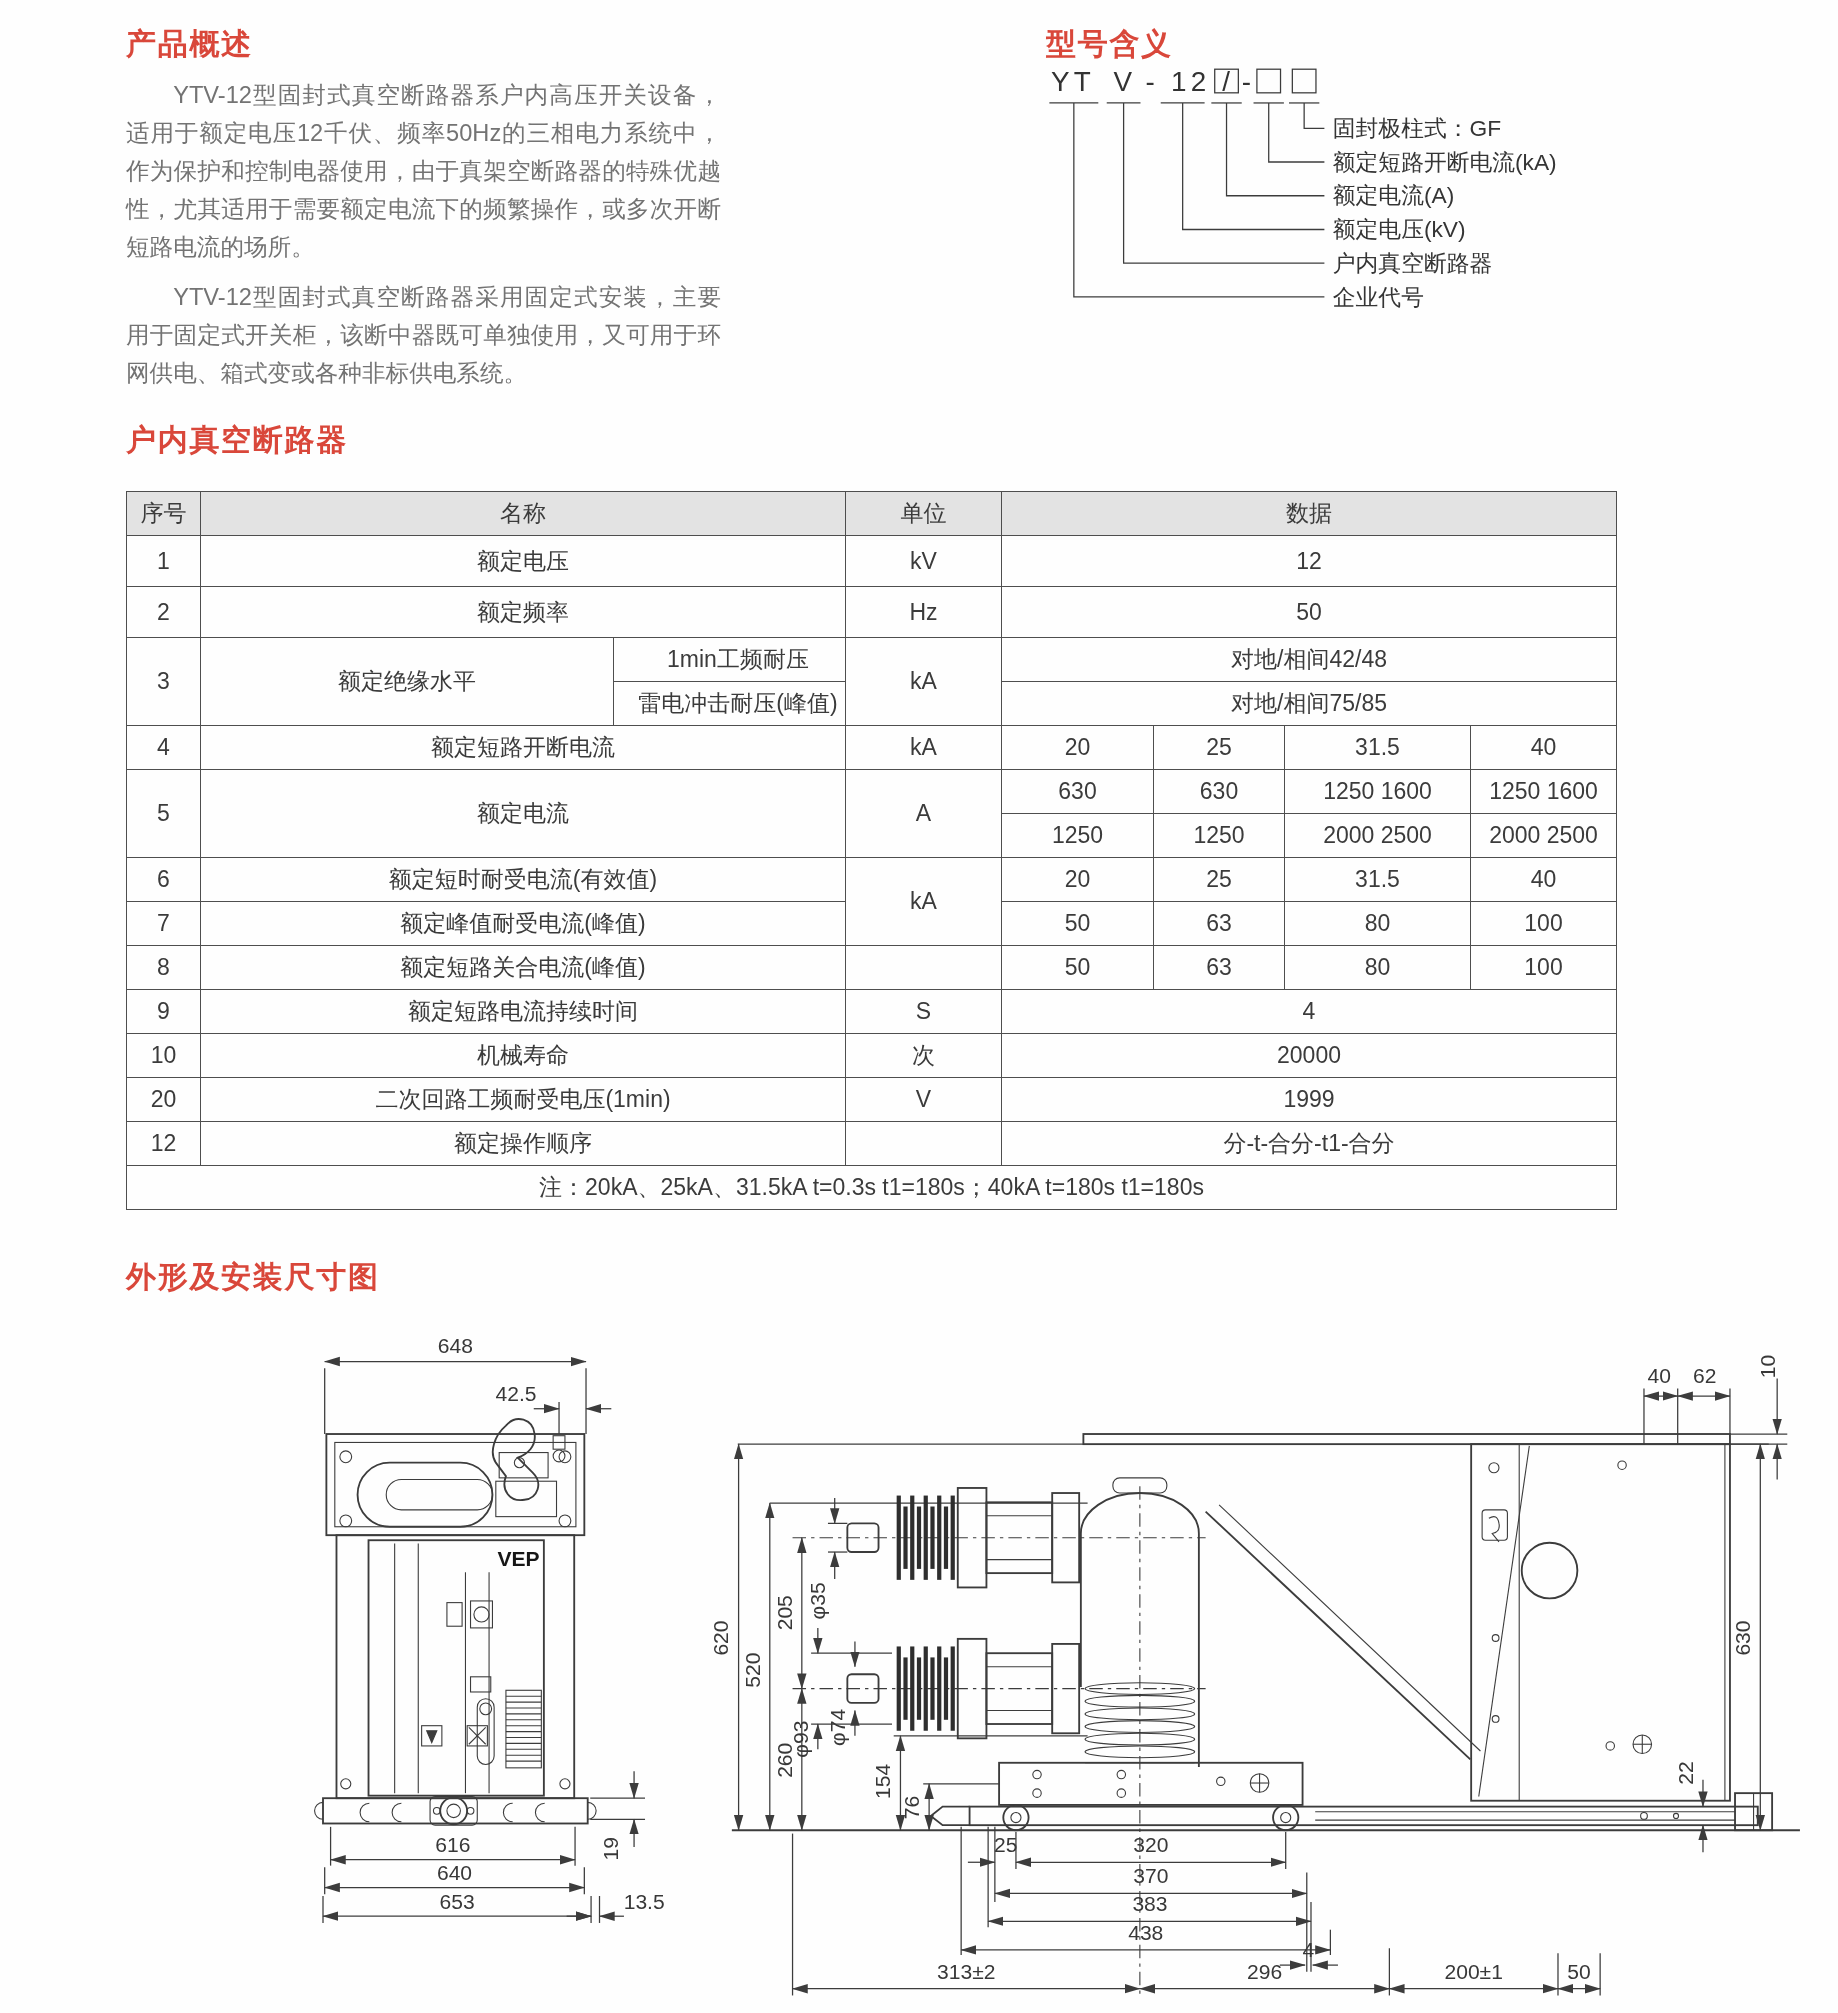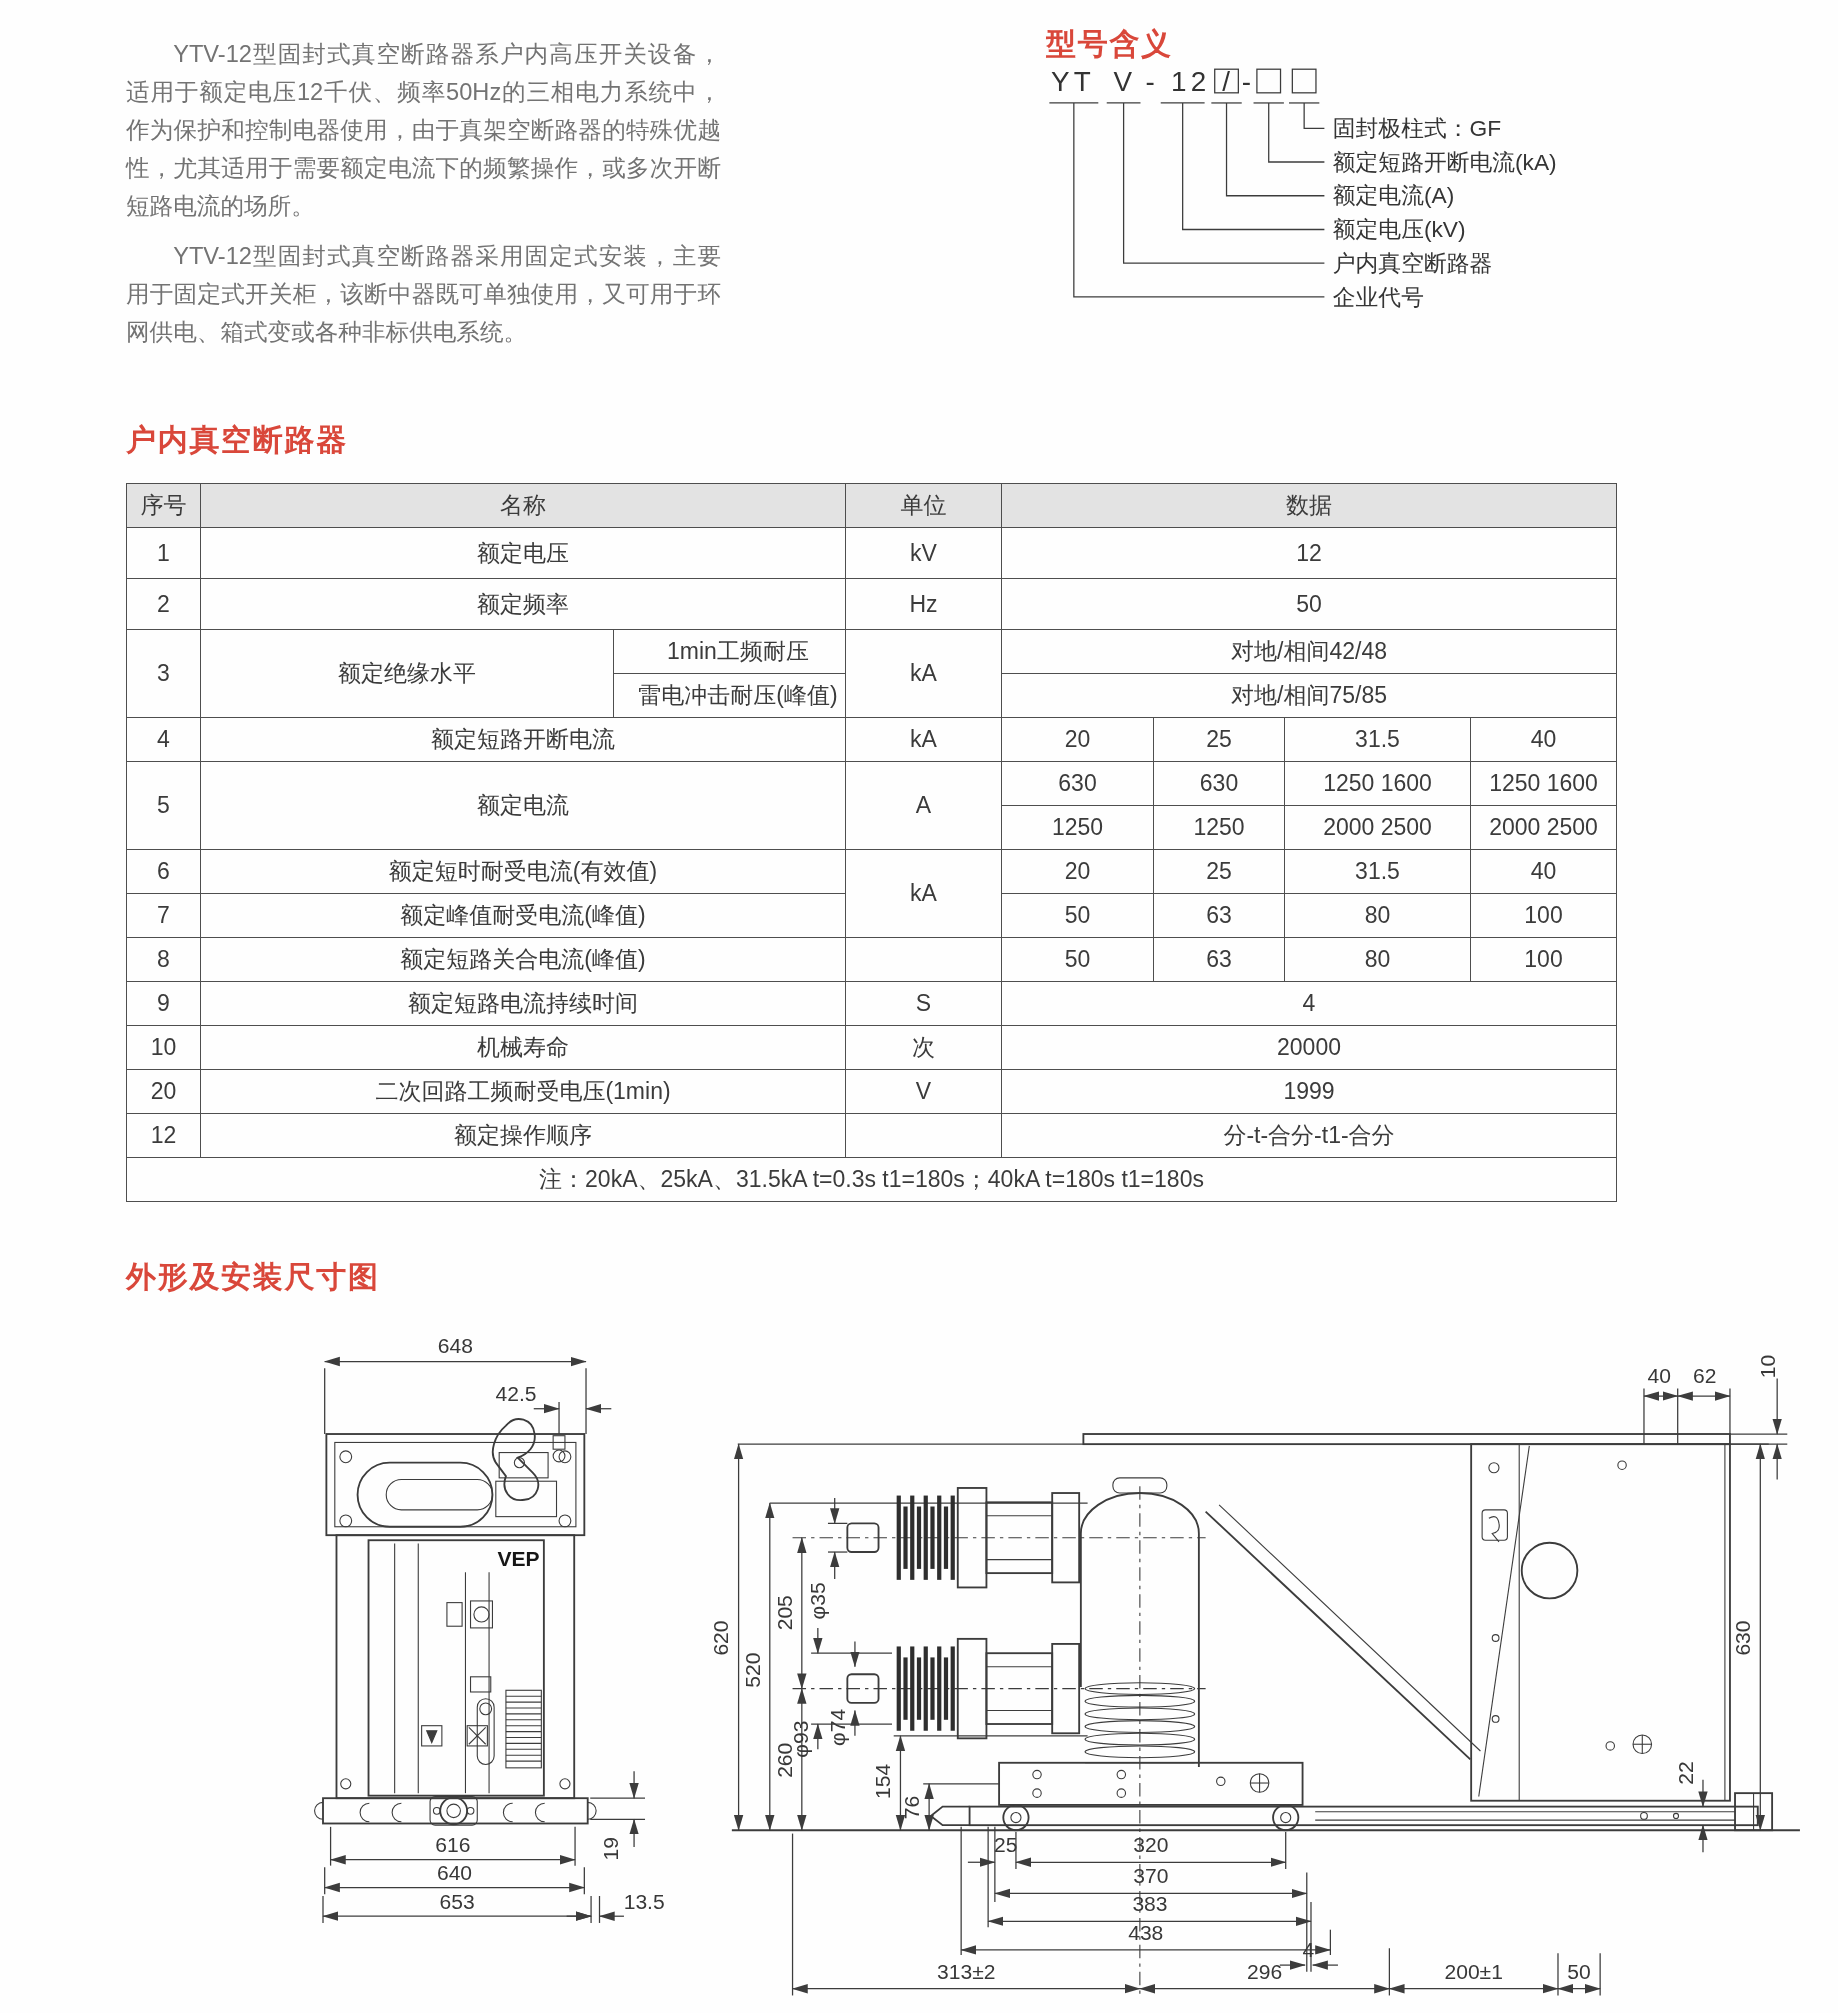--- a/index.html
+++ b/index.html
@@ -6,21 +6,21 @@
   .page{position:relative;width:1838px;height:2014px;background:#fefefe;overflow:hidden;
         font-family:"Liberation Sans",sans-serif;color:#3b3b3b;}
   .h-red{font-size:30px;font-weight:bold;color:#d9473a;letter-spacing:1.7px;margin:0;}
   .section{position:absolute;}
   #overview{left:126px;top:23.6px;width:595px;}
   #overview p{font-size:23.6px;line-height:38px;color:#737373;text-align:justify;
               text-indent:2em;margin:11.8px 0 0 0;}
   #model-head{left:1046px;top:23.6px;}
   #model-svg{position:absolute;left:1046px;top:54px;}
   #params{left:126px;top:420px;width:1493px;}
-  table.params{border-collapse:collapse;margin-top:22px;table-layout:fixed;width:1489px;}
+  table.params{border-collapse:collapse;margin-top:30px;table-layout:fixed;width:1489px;}
   table.params td,table.params th{border:1.7px solid #4e4e4e;font-size:23px;font-weight:normal;
       color:#3b3b3b;text-align:center;padding:0 5px;height:44px;box-sizing:border-box;}
   table.params thead th{background:#e3e3e3;height:44px;}
   td.nm{text-align:left;padding-left:39px;}
   td.nmc{text-align:center;}
   td.note{height:47px;text-align:left;padding-left:23.6px;font-size:23px;}
   #drawings-head{position:absolute;left:126px;top:1257px;font-family:Liberation Serif, serif;}
   #draw-svg{position:absolute;left:0px;top:1316px;}
   
   .ln{stroke:#3c3c3c;stroke-width:2.2;fill:none;}
@@ -32,20 +32,21 @@
   .code{font-family:"Liberation Sans",sans-serif;font-size:33px;fill:#333;letter-spacing:5px;}
   .mlabel{font-family:"Liberation Sans",sans-serif;font-size:27px;fill:#353535;}
   .brand{font-family:"Liberation Sans",sans-serif;font-size:25px;font-weight:bold;fill:#161616;}
 </style>
 </head>
 <body>
 
 <div class="page">
 
   <div class="section" id="overview">
+    <h2 class="h-red">产品概述</h2>
     <p>YTV-12型固封式真空断路器系户内高压开关设备，适用于额定电压12千伏、频率50Hz的三相电力系统中，作为保护和控制电器使用，由于真架空断路器的特殊优越性，尤其适用于需要额定电流下的频繁操作，或多次开断短路电流的场所。</p>
     <p>YTV-12型固封式真空断路器采用固定式安装，主要用于固定式开关柜，该断中器既可单独使用，又可用于环网供电、箱式变或各种非标供电系统。</p>
   </div>
 
   <div class="section" id="model-head">
     <h2 class="h-red">型号含义</h2>
   </div>
   <svg id="model-svg" width="793" height="270" viewBox="0 0 940 320">
     <g>
       <text class="code" x="6" y="44">YT</text>

